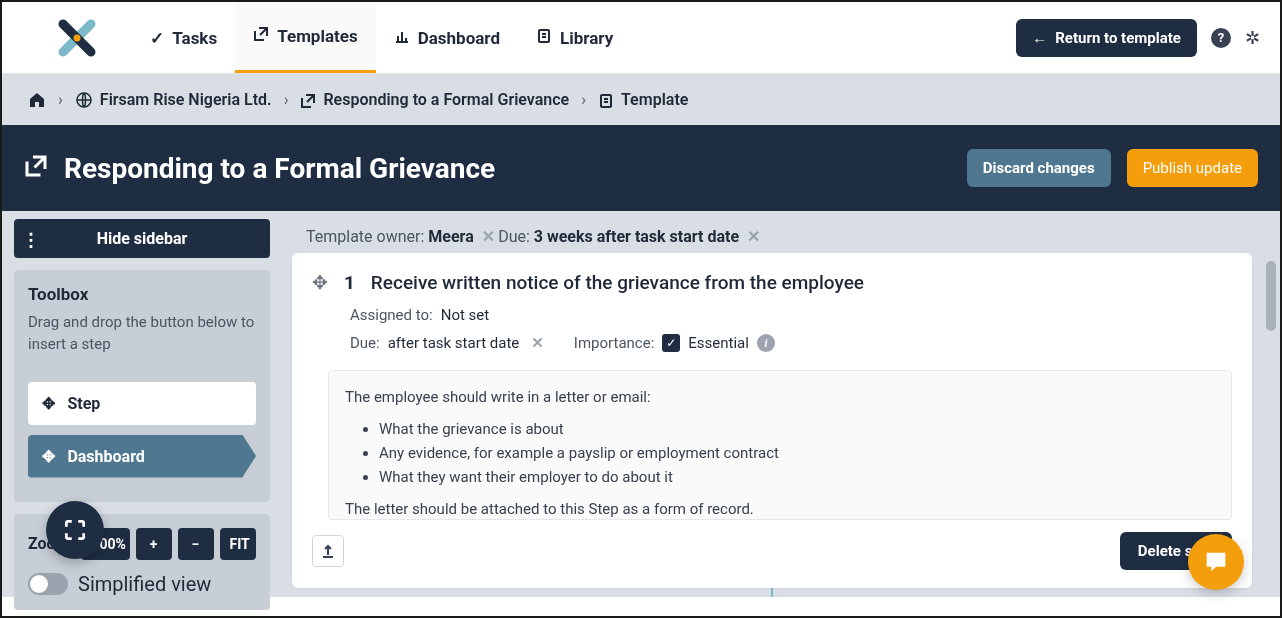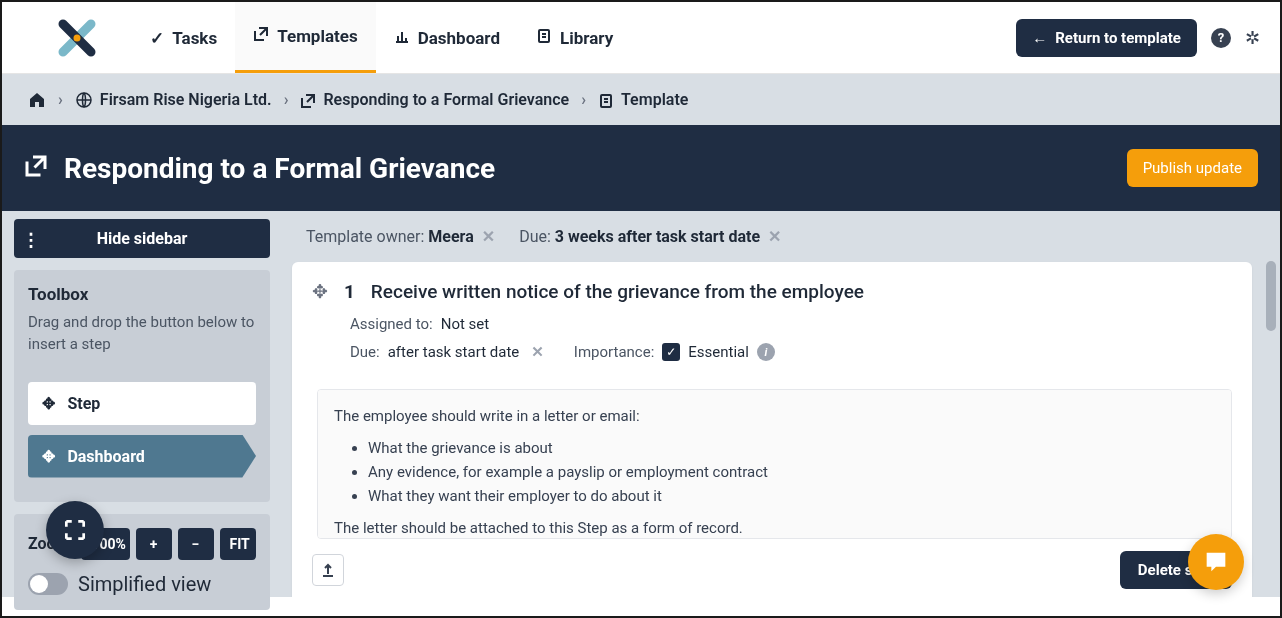--- a/index.html
+++ b/index.html
@@ -33,34 +33,34 @@
 .tool-step{background:#fff;color:#1f2937}
 .tool-decision{background:#4f7890;color:#fff;position:relative;clip-path:polygon(0 0,94% 0,100% 50%,94% 100%,0 100%)}
 .zoom-panel{background:#c8ced6;border-radius:4px;padding:14px;display:flex;flex-direction:column;gap:12px}
 .zoom-row{display:flex;align-items:center;gap:6px}
 .zoom-label{font-weight:700;font-size:16px;color:#1f2937}
 .zoom-btn{background:#1f2d43;color:#fff;border:none;padding:8px 10px;border-radius:4px;font-weight:700;font-size:14px;cursor:pointer;min-width:36px}
 .simplified{display:flex;align-items:center;gap:10px;font-size:20px;color:#1f2937}
 .toggle{width:40px;height:22px;background:#9ca3af;border-radius:11px;position:relative;cursor:pointer}
 .toggle::after{content:"";position:absolute;width:18px;height:18px;background:#fff;border-radius:50%;top:2px;left:2px}
 .main{flex:1;padding:10px 28px 0 10px;overflow-y:auto;position:relative}
-.meta-row{display:flex;align-items:flex-end;gap:24px;padding:6px 14px 16px;font-size:16px;color:#4b5563}
+.meta-row{display:flex;align-items:flex-end;gap:3px;padding:6px 14px 7px;font-size:16px;color:#4b5563}
 .meta-row b{color:#1f2937;font-weight:700}
 .meta-x{color:#9ca3af;cursor:pointer;margin-left:4px;font-weight:700}
 .step-card{background:#fff;border-radius:6px;padding:18px 20px;box-shadow:0 1px 3px rgba(0,0,0,0.05)}
 .step-header{display:flex;align-items:center;gap:16px;font-size:19px;color:#1f2937;margin-bottom:12px}
 .step-num{font-weight:700}
 .step-title{font-weight:500}
 .move-icon{color:#6b7280;cursor:grab}
-.step-meta{padding-left:38px;display:flex;flex-direction:column;gap:10px;font-size:15px;color:#4b5563;margin-bottom:28px}
+.step-meta{padding-left:38px;display:flex;flex-direction:column;gap:10px;font-size:15px;color:#4b5563;margin-bottom:18px}
 .step-meta-row{display:flex;align-items:center;gap:8px}
 .step-meta-row .val{color:#1f2937}
 .chk{width:18px;height:18px;background:#1f2d43;border-radius:3px;display:inline-flex;align-items:center;justify-content:center;color:#fff;font-size:12px}
 .info-i{width:18px;height:18px;border-radius:50%;background:#9ca3af;color:#fff;display:inline-flex;align-items:center;justify-content:center;font-size:11px;font-weight:700;font-style:italic}
-.step-body{background:#fafafa;border:1px solid #e5e7eb;border-radius:4px;padding:14px 16px;font-size:15px;color:#374151;line-height:1.6;max-height:150px;overflow-y:auto;margin-left:5px}
+.step-body{background:#fafafa;border:1px solid #e5e7eb;border-radius:4px;padding:14px 16px;font-size:15px;color:#374151;line-height:1.6;max-height:150px;overflow-y:auto;margin-left:16px}
 .step-body ul{padding-left:34px;margin:8px 0}
 .step-footer{display:flex;align-items:center;justify-content:space-between;margin-top:12px}
 .upload-btn{width:32px;height:32px;border:1px solid #d1d5db;border-radius:4px;display:flex;align-items:center;justify-content:center;cursor:pointer;background:#fff}
 .btn-delete{background:#1f2d43;color:#fff;border:none;padding:10px 18px;border-radius:6px;font-weight:700;font-size:15px;cursor:pointer}
 .connector{width:2px;height:30px;background:#7bb8c9;margin:0 auto}
 .scroll-track{position:absolute;right:4px;top:10px;bottom:10px;width:14px}
 .scroll-thumb{position:absolute;right:0;top:40px;width:10px;height:70px;background:#a8b0ba;border-radius:5px}
 .fab{position:absolute;right:36px;bottom:26px;width:56px;height:56px;border-radius:50%;background:#f59e0b;display:flex;align-items:center;justify-content:center;cursor:pointer;box-shadow:0 4px 12px rgba(0,0,0,0.2)}
 .fab svg{width:28px;height:28px;fill:#fff}
 .expand-fab{position:absolute;left:44px;bottom:38px;width:58px;height:58px;border-radius:50%;background:#1f2d43;display:flex;align-items:center;justify-content:center;cursor:pointer;box-shadow:0 4px 12px rgba(0,0,0,0.25);z-index:5}
@@ -141,20 +141,21 @@
       </svg>
     <span>Template</span>
   </span>
 </div>
 
 <div class="titlebar">
   <span class="title-icon"><svg width="24" height="24" viewBox="0 0 16 16" fill="none" stroke="#fff" stroke-width="2">
         <path d="M6 2h8v8M14 2L7 9M11 14H2V5"></path>
       </svg></span>
   <h1>Responding to a Formal Grievance</h1>
+  <button class="btn-discard">Discard changes</button>
   <button class="btn-publish">Publish update</button>
 </div>
 
 <div class="workspace">
   <div class="sidebar">
     <button class="hide-sidebar">
       <span class="hide-sidebar-dots">⋮</span>
       <span>Hide sidebar</span>
     </button>
     <div class="toolbox">

